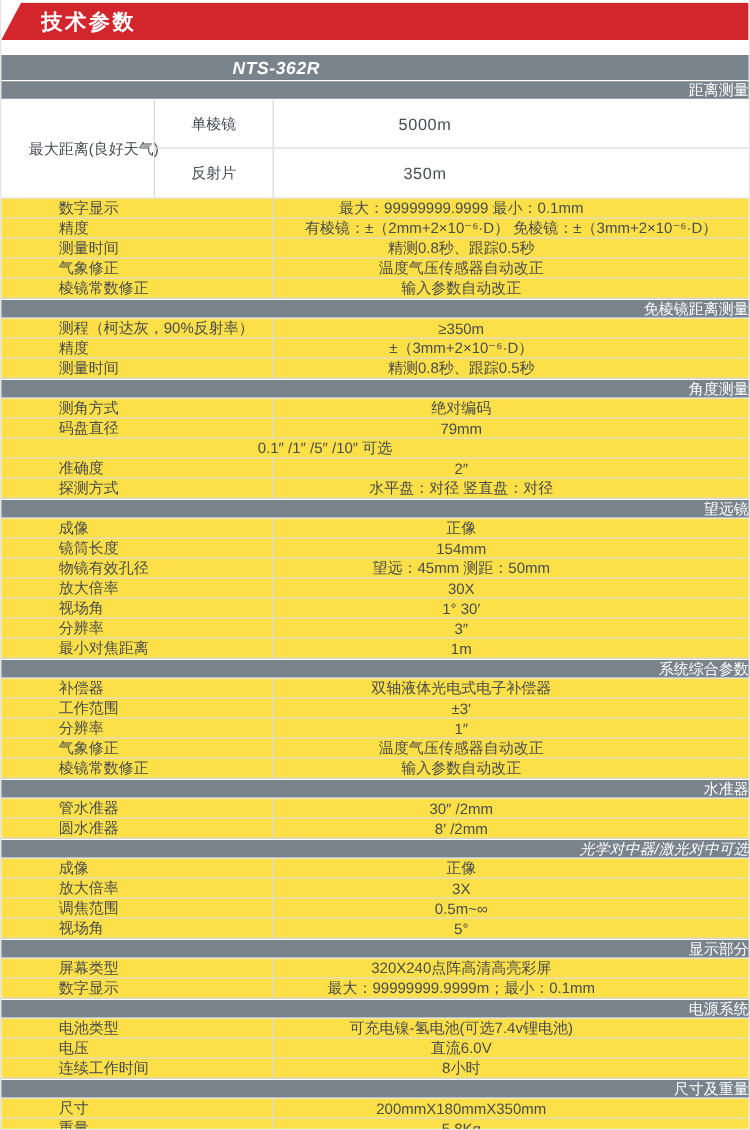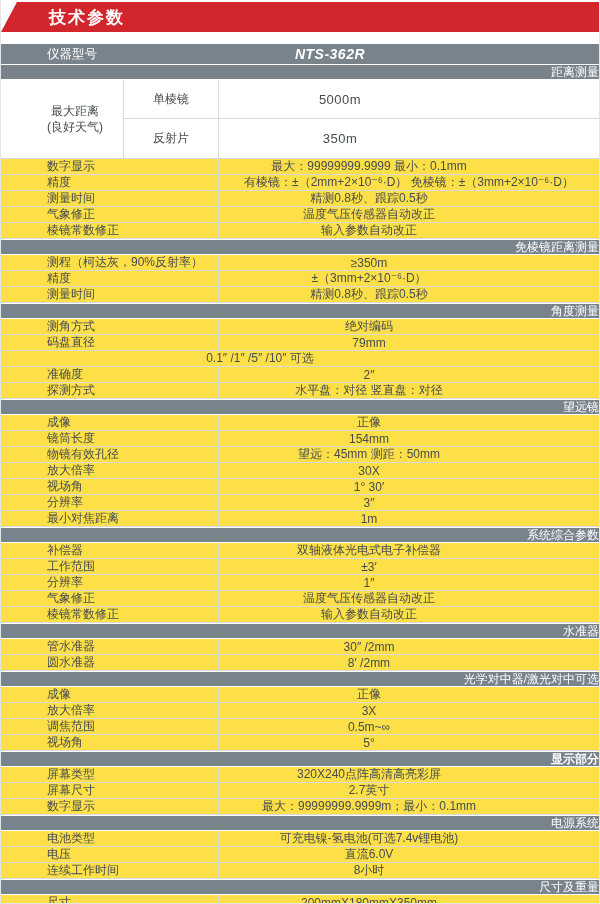--- a/index.html
+++ b/index.html
@@ -6,58 +6,57 @@
   .page{
     width:600px;height:904px;margin:0 auto;background:#fff;
     box-sizing:border-box;border:1px solid #e3e4e5;border-top:none;
     overflow:hidden;position:relative;
     font-family:"Liberation Sans","DejaVu Sans",sans-serif;
     -webkit-font-smoothing:antialiased;
   }
   .banner{
     margin-top:2px;height:30px;background:#d2252c;
     clip-path:polygon(16px 0,100% 0,100% 100%,0 100%);
-    display:flex;align-items:center;padding-left:48px;
+    display:flex;align-items:center;padding-left:32px;
     color:#fff;font-weight:bold;font-size:17px;letter-spacing:2px;
   }
   .spec-table{margin-top:12px;}
   .model-row{height:20px;background:#78838c;color:#fff;display:flex;}
   .model-label{width:218px;box-sizing:border-box;padding-left:46px;display:flex;align-items:center;font-size:12.5px;}
   .model-value{flex:1;display:flex;align-items:center;justify-content:center;padding-right:158px;font-weight:bold;font-style:italic;font-size:14px;letter-spacing:.5px;}
   .bar{
     height:14px;background:#78838c;border-top:1px solid #fff;border-bottom:1px solid #fff;
     color:#fff;font-size:12px;display:flex;align-items:center;padding-left:46px;justify-content:flex-end;
   }
   .row{display:flex;height:15px;border-bottom:1px solid #d8dbdd;background:#fde047;font-size:12px;color:#474c51;}
   .row .label{width:218px;box-sizing:border-box;padding-left:46px;border-right:1px solid #d8dbdd;display:flex;align-items:center;white-space:nowrap;}
   .row .value{flex:1;display:flex;align-items:center;justify-content:center;padding-right:80px;white-space:nowrap;}
   .row.wide .value{padding-right:0;}
   .group{display:flex;border-bottom:1px solid #d8dbdd;background:#fff;font-size:12px;color:#474c51;}
   .group .gl{
     width:123px;box-sizing:border-box;border-right:1px solid #d8dbdd;
-    display:flex;flex-direction:column;align-items:center;justify-content:center;
+    display:flex;flex-direction:row;align-items:center;justify-content:center;
     padding-left:26px;line-height:16px;white-space:nowrap;
   }
   .group .subs{flex:1;display:flex;flex-direction:column;}
   .group .sub{display:flex;height:39px;box-sizing:border-box;gap:20px;}
   .group .sub.divided{border-bottom:1px solid #d8dbdd;}
   .group .sl{width:95px;box-sizing:border-box;border-right:1px solid #d8dbdd;display:flex;align-items:center;justify-content:center;white-space:nowrap;}
   .group .sv{flex:1;display:flex;align-items:center;justify-content:center;padding-right:158px;font-size:13px;letter-spacing:.5px;white-space:nowrap;}
 </style>
 </head>
 <body>
 
 <div class="page">
   <div class="banner">
     <span>技术参数</span>
   </div>
 
   <div class="spec-table">
     <div class="model-row">
-      <div class="model-label">仪器型号</div>
       <div class="model-value">NTS-362R</div>
     </div>
     <div id="sections">
         <div class="bar">
           <div style="display: inline;">距离测量</div>
         </div>
         <div class="group">
           <div class="gl">
             <div>最大距离</div>
             <div>(良好天气)</div>
@@ -189,48 +188,44 @@
         </div>
         <div class="row">
           <div class="label">管水准器</div>
           <div class="value">30″ /2mm</div>
         </div>
         <div class="row">
           <div class="label">圆水准器</div>
           <div class="value">8′ /2mm</div>
         </div>
         <div class="bar">
-          <div style="display: inline;">光学对中器/激光对中可选</div>
+          <div style="display: inline; font-style: italic;">光学对中器/激光对中可选</div>
         </div>
         <div class="row">
           <div class="label">成像</div>
           <div class="value">正像</div>
         </div>
         <div class="row">
           <div class="label">放大倍率</div>
           <div class="value">3X</div>
         </div>
         <div class="row">
           <div class="label">调焦范围</div>
           <div class="value">0.5m~∞</div>
         </div>
         <div class="row">
           <div class="label">视场角</div>
           <div class="value">5°</div>
         </div>
         <div class="bar">
-          <div style="display: inline; font-weight: bold;">显示部分</div>
+          <div style="display: inline;">显示部分</div>
         </div>
         <div class="row">
           <div class="label">屏幕类型</div>
           <div class="value">320X240点阵高清高亮彩屏</div>
-        </div>
-        <div class="row">
-          <div class="label">屏幕尺寸</div>
-          <div class="value">2.7英寸</div>
         </div>
         <div class="row">
           <div class="label">数字显示</div>
           <div class="value">最大：99999999.9999m；最小：0.1mm</div>
         </div>
         <div class="bar">
           <div style="display: inline;">电源系统</div>
         </div>
         <div class="row">
           <div class="label">电池类型</div>

